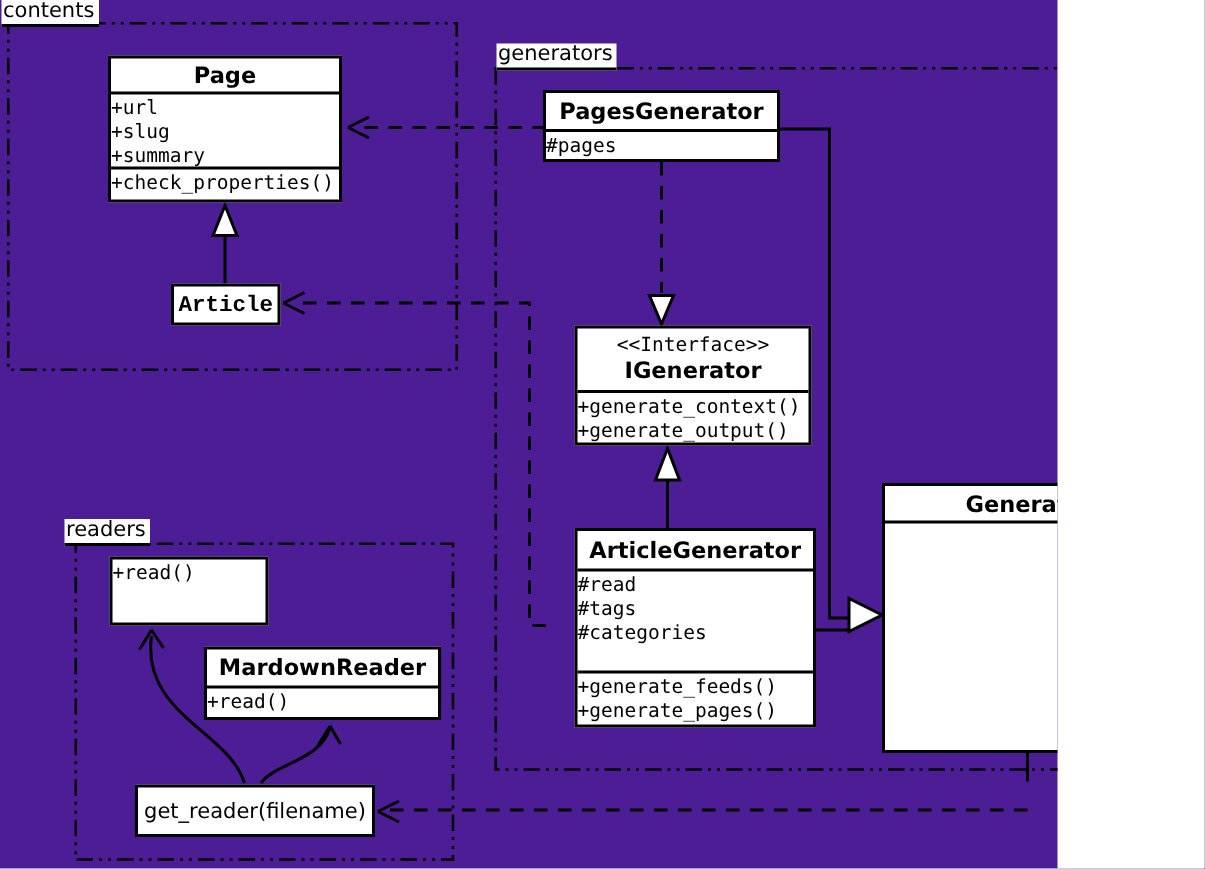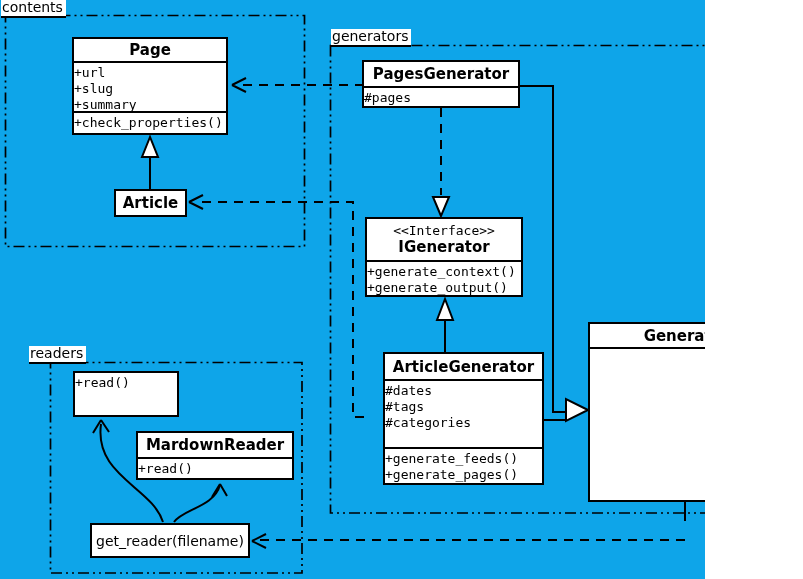--- a/index.html
+++ b/index.html
@@ -1,38 +1,38 @@
 <!DOCTYPE html>
 <html><head>
 <meta charset="utf-8">
 <style>
   html,body{margin:0;padding:0;background:#ffffff;}
   #canvas{
-    position:relative;width:705px;height:579px;background:#0ea5e9;
+    position:relative;width:705px;height:579px;background:#4c1d95;
     font-family:"DejaVu Sans","Liberation Sans",sans-serif;overflow:hidden;
   }
   #edges{position:absolute;left:0;top:0;z-index:1;}
   .pkg-label{
     position:absolute;z-index:3;background:#ffffff;color:#000;
     font:14px/15px "DejaVu Sans","Liberation Sans",sans-serif;
     padding:0 3px 1px 1px;border-bottom:2px solid #000;
   }
   .cls{
     position:absolute;z-index:2;box-sizing:border-box;
     border:2px solid #000;background:#ffffff;color:#000;
     display:flex;flex-direction:column;
   }
   .cls-title{
     box-sizing:border-box;display:flex;flex-direction:column;
     align-items:center;justify-content:center;
     font-weight:bold;font-size:15px;
     font-family:"DejaVu Sans","Liberation Sans",sans-serif;
     border-bottom:2px solid #000;flex:0 0 auto;
   }
-  .cls-title.no-div{border-bottom:none;}
+  .cls-title.no-div{border-bottom:none;font-family:Liberation Mono, monospace;}
   .stereotype{
     font-weight:normal;
     font-family:"DejaVu Sans Mono","Liberation Mono",monospace;
     font-size:13px;line-height:15px;
   }
   .sec{
     box-sizing:border-box;padding:2px 0;flex:0 0 auto;overflow:hidden;
   }
   .sec.divided{border-bottom:2px solid #000;}
   .row{
@@ -87,21 +87,21 @@
 
     <g stroke="#000" stroke-width="2" fill="none">
       <path d="M232,85 L246,78 M232,85 L246,92"></path>
       <path d="M189,202 L203,195 M189,202 L203,209"></path>
       <path d="M252,541 L266,534 M252,541 L266,548"></path>
     </g>
   </svg>
 
   <div class="pkg-label" style="left:1px;top:0px">contents</div>
   <div class="pkg-label" style="left:331px;top:29px">generators</div>
-  <div class="pkg-label" style="left:29px;top:346px">readers</div>
+  <div class="pkg-label" style="left:43px;top:346px">readers</div>
 
   <div class="cls" style="left:72px;top:37px;width:156px;height:98px">
     <div class="cls-title" style="height:24px">Page</div>
     <div class="sec divided" style="height:50px">
       <div class="row">+url</div>
       <div class="row">+slug</div>
       <div class="row">+summary</div>
     </div>
     <div class="sec">
       <div class="row">+check_properties()</div>
@@ -112,35 +112,35 @@
     <div class="cls-title no-div" style="flex:1">Article</div>
   </div>
 
   <div class="cls" style="left:362px;top:60px;width:158px;height:48px">
     <div class="cls-title" style="height:26px">PagesGenerator</div>
     <div class="sec">
       <div class="row">#pages</div>
     </div>
   </div>
 
-  <div class="cls" style="left:365px;top:217px;width:158px;height:80px">
+  <div class="cls" style="left:383px;top:217px;width:158px;height:80px">
     <div class="cls-title" style="height:43px">
       <span class="stereotype">&lt;&lt;Interface&gt;&gt;</span>
       <span>IGenerator</span>
     </div>
     <div class="sec">
       <div class="row">+generate_context()</div>
       <div class="row">+generate_output()</div>
     </div>
   </div>
 
   <div class="cls" style="left:383px;top:352px;width:161px;height:133px">
     <div class="cls-title" style="height:27px">ArticleGenerator</div>
     <div class="sec divided" style="height:68px">
-      <div class="row">#dates</div>
+      <div class="row">#read</div>
       <div class="row">#tags</div>
       <div class="row">#categories</div>
     </div>
     <div class="sec">
       <div class="row">+generate_feeds()</div>
       <div class="row">+generate_pages()</div>
     </div>
   </div>
 
   <div class="cls" style="left:588px;top:322px;width:197px;height:180px">

